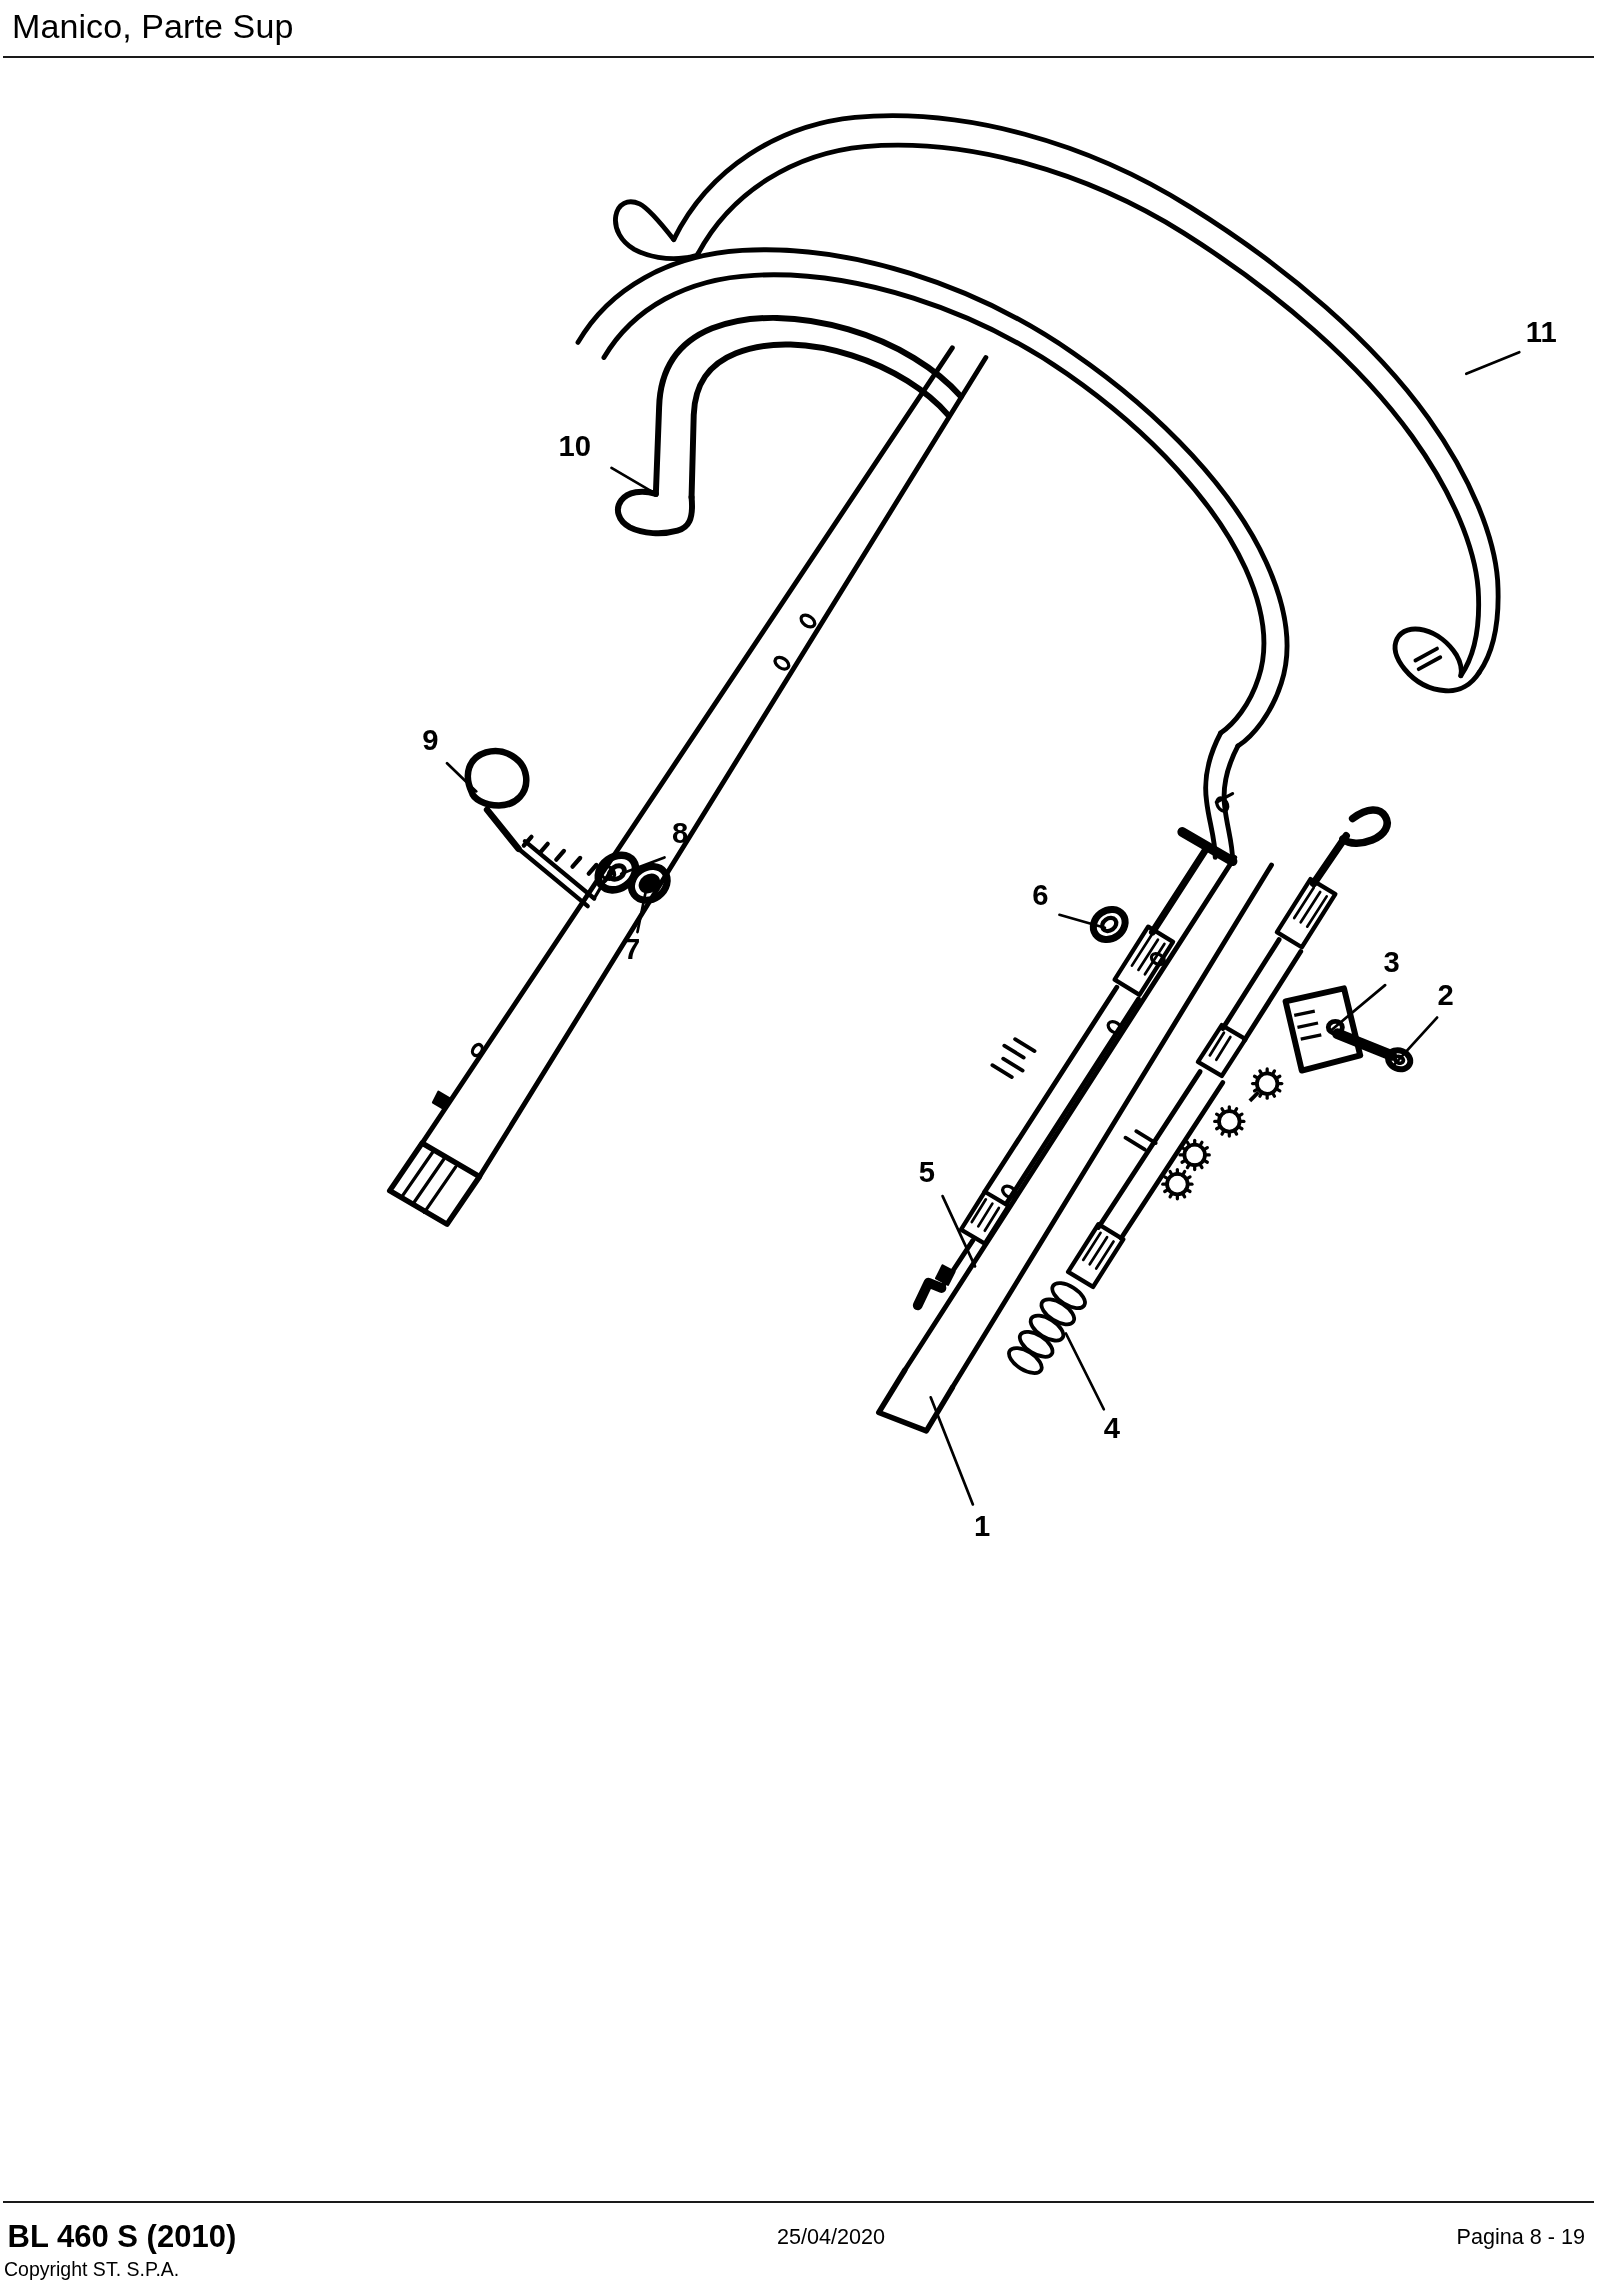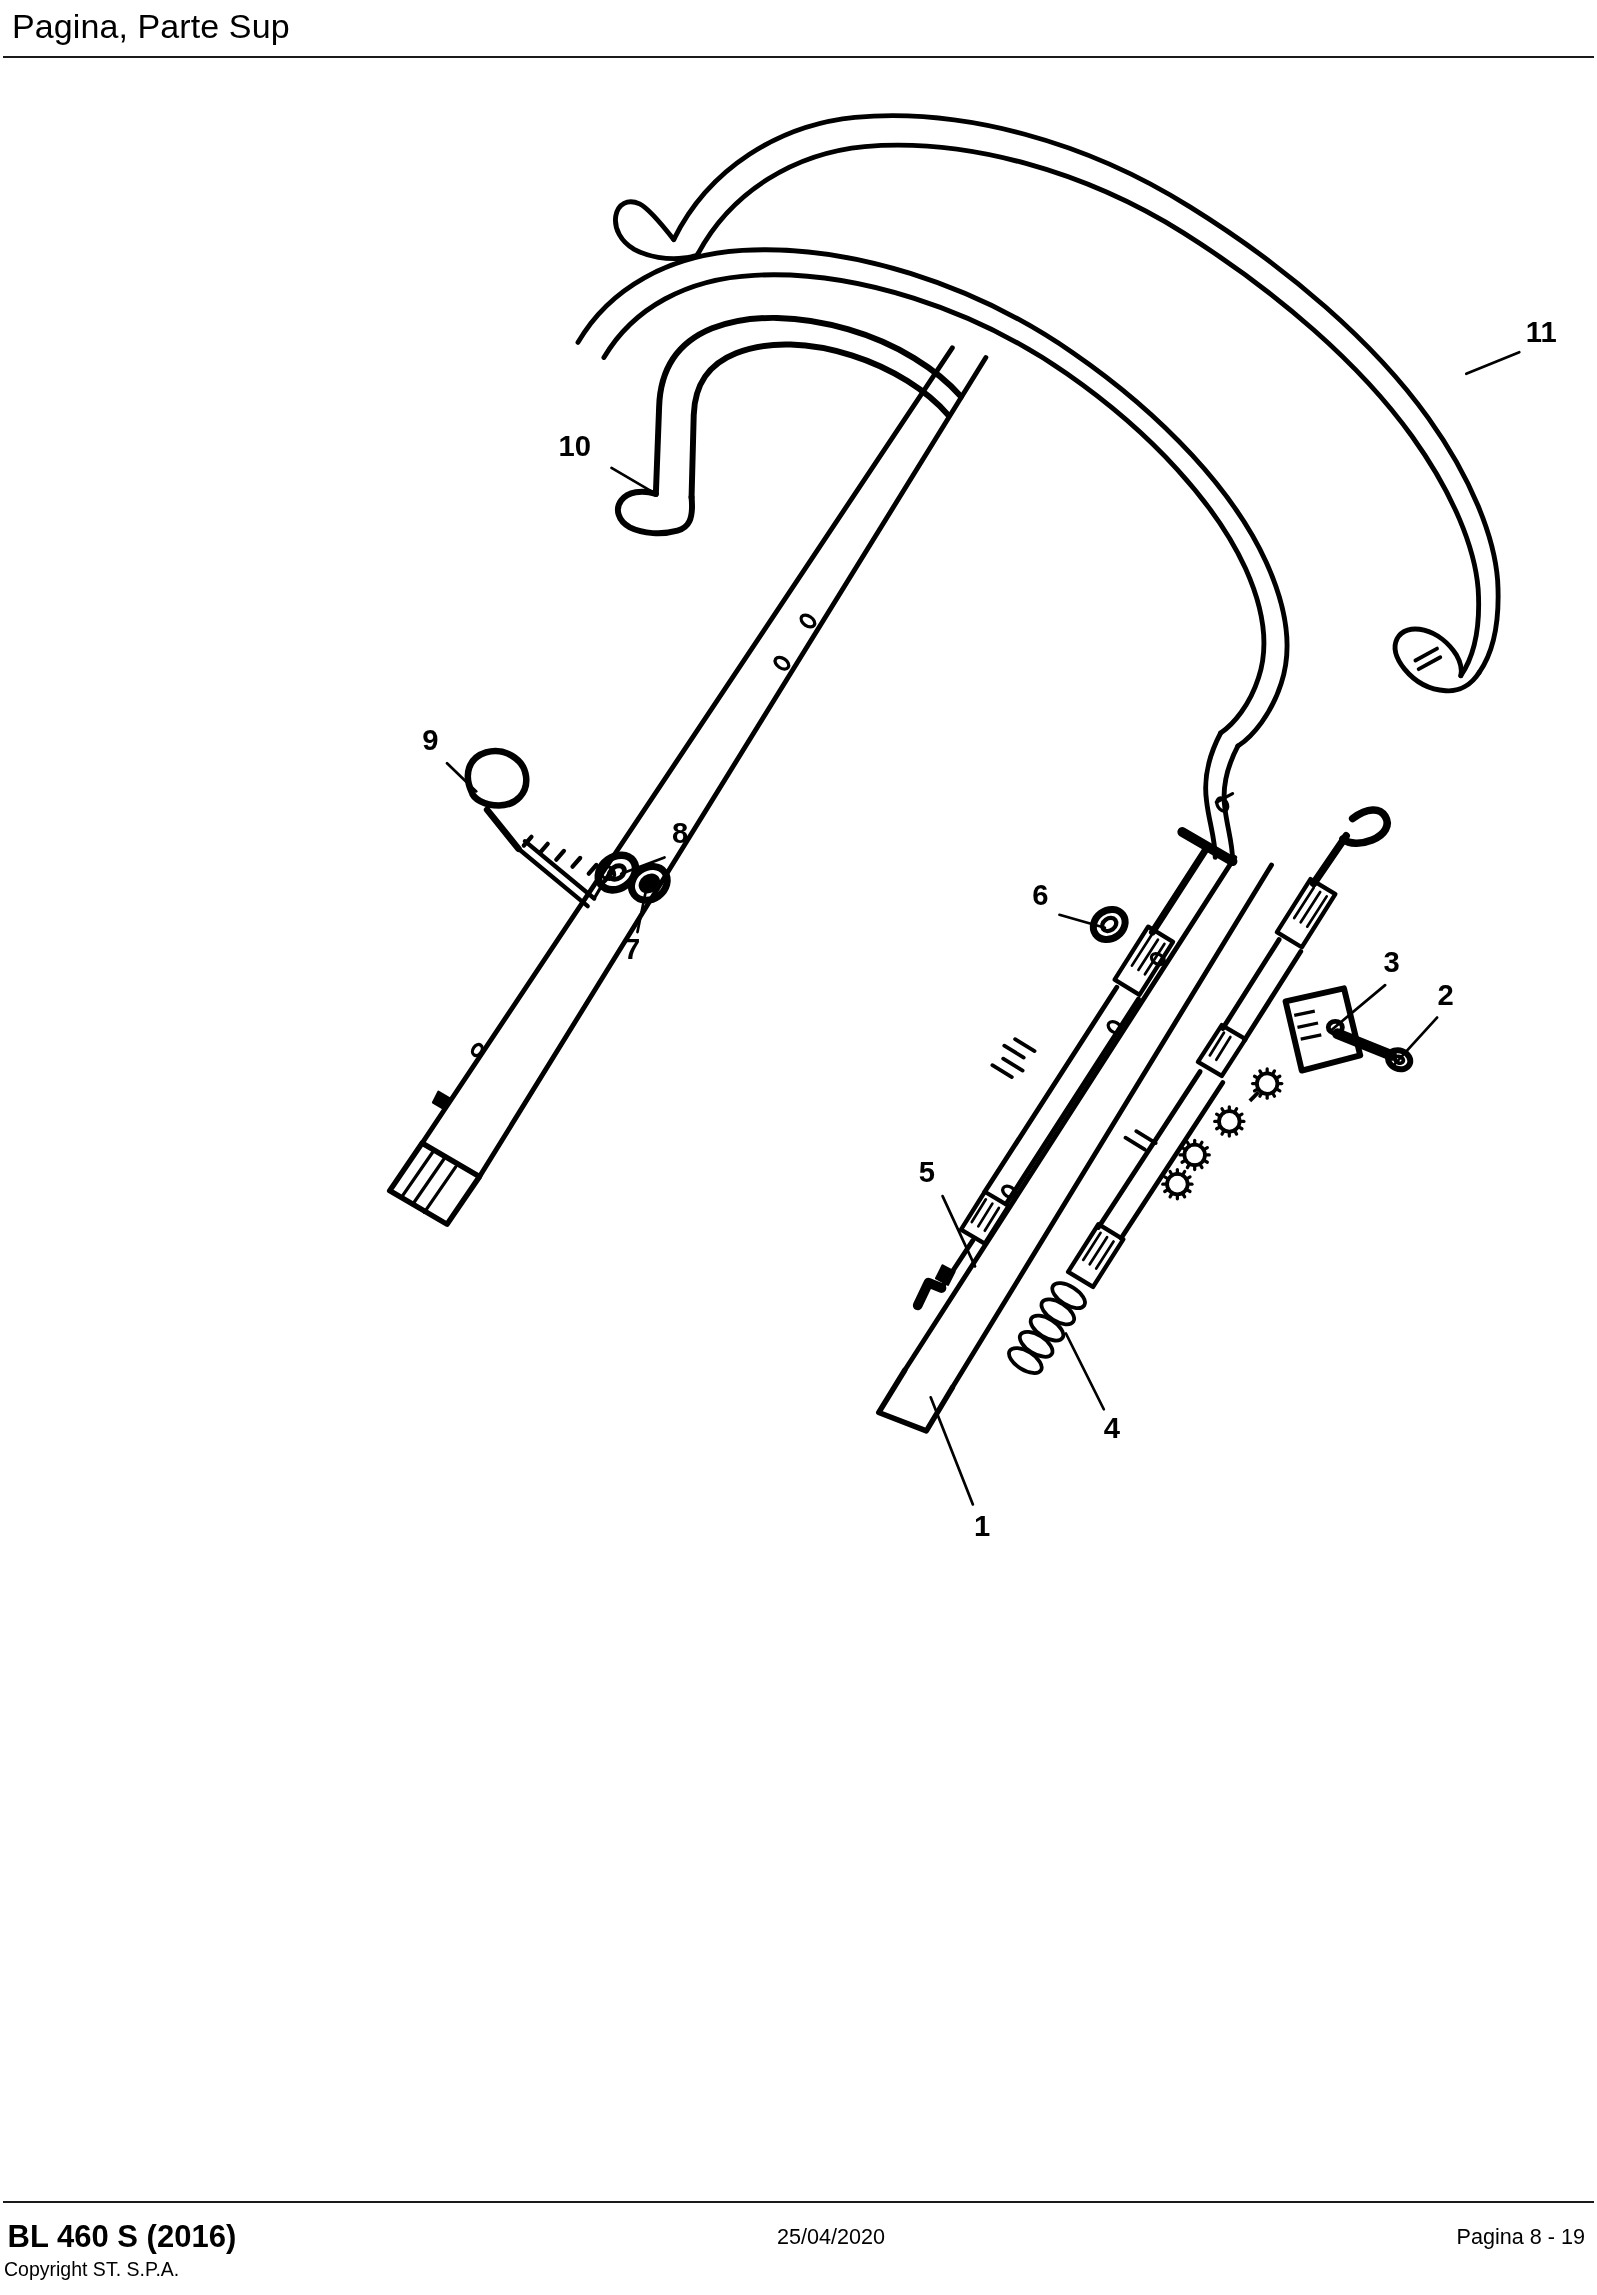--- a/index.html
+++ b/index.html
@@ -125,21 +125,21 @@
     font-size: 54px;
     fill: #000000;
   }
 </style>
 </head>
 <body>
 
 <div class="page">
 
   <div class="header">
-    <div class="header-title">Pagina, Parte Sup</div>
+    <div class="header-title">Manico, Parte Sup</div>
     <div class="header-rule"></div>
   </div>
 
   <div class="diagram-wrap">
     <svg class="diagram-svg" viewBox="0 0 2952 3948" xmlns="http://www.w3.org/2000/svg">
 
       <defs>
         <g id="serr-washer">
           <circle cx="0" cy="0" r="19" fill="none" stroke="#000" stroke-width="7"></circle>
           <g stroke="#000" stroke-width="6" stroke-linecap="round">
@@ -404,20 +404,20 @@
         <text class="callout-label" x="2552" y="1684" text-anchor="middle">3</text>
         <text class="callout-label" x="2652" y="1744" text-anchor="middle">2</text>
         <text class="callout-label" x="1795" y="2726" text-anchor="middle">1</text>
       </g>
 
     </svg>
   </div>
 
   <div class="footer">
     <div class="footer-rule"></div>
-    <div class="footer-model">BL 460 S (2016)</div>
+    <div class="footer-model">BL 460 S (2010)</div>
     <div class="footer-copyright">Copyright ST. S.P.A.</div>
     <div class="footer-date">25/04/2020</div>
     <div class="footer-page">Pagina 8 - 19</div>
   </div>
 
 </div>
 
 
 </body></html>

